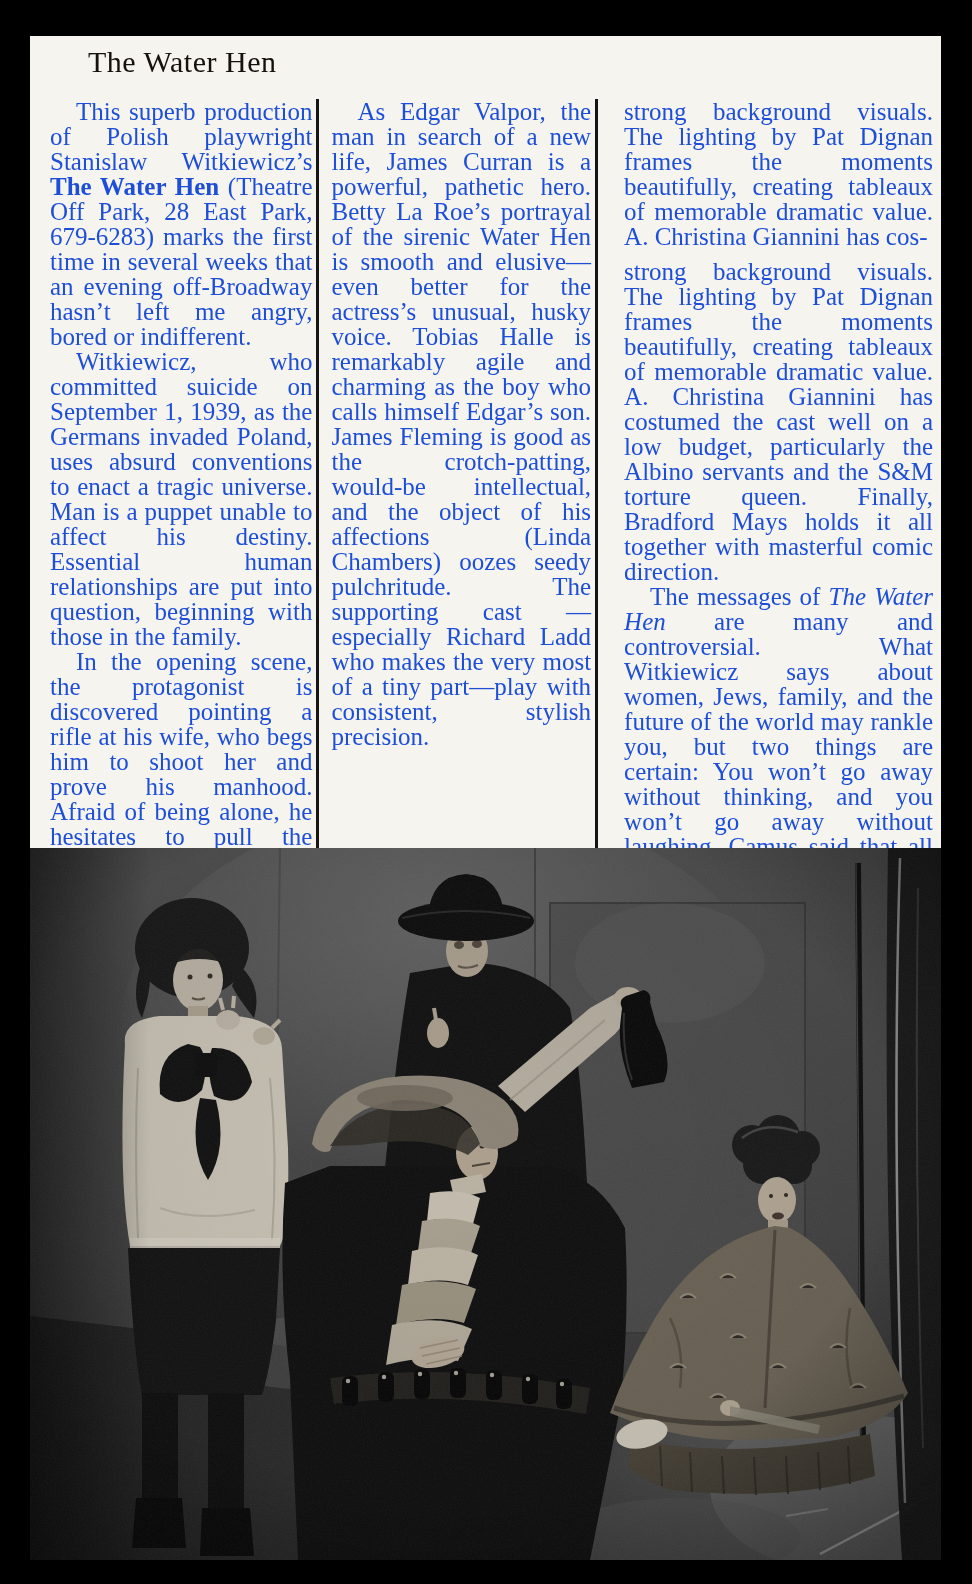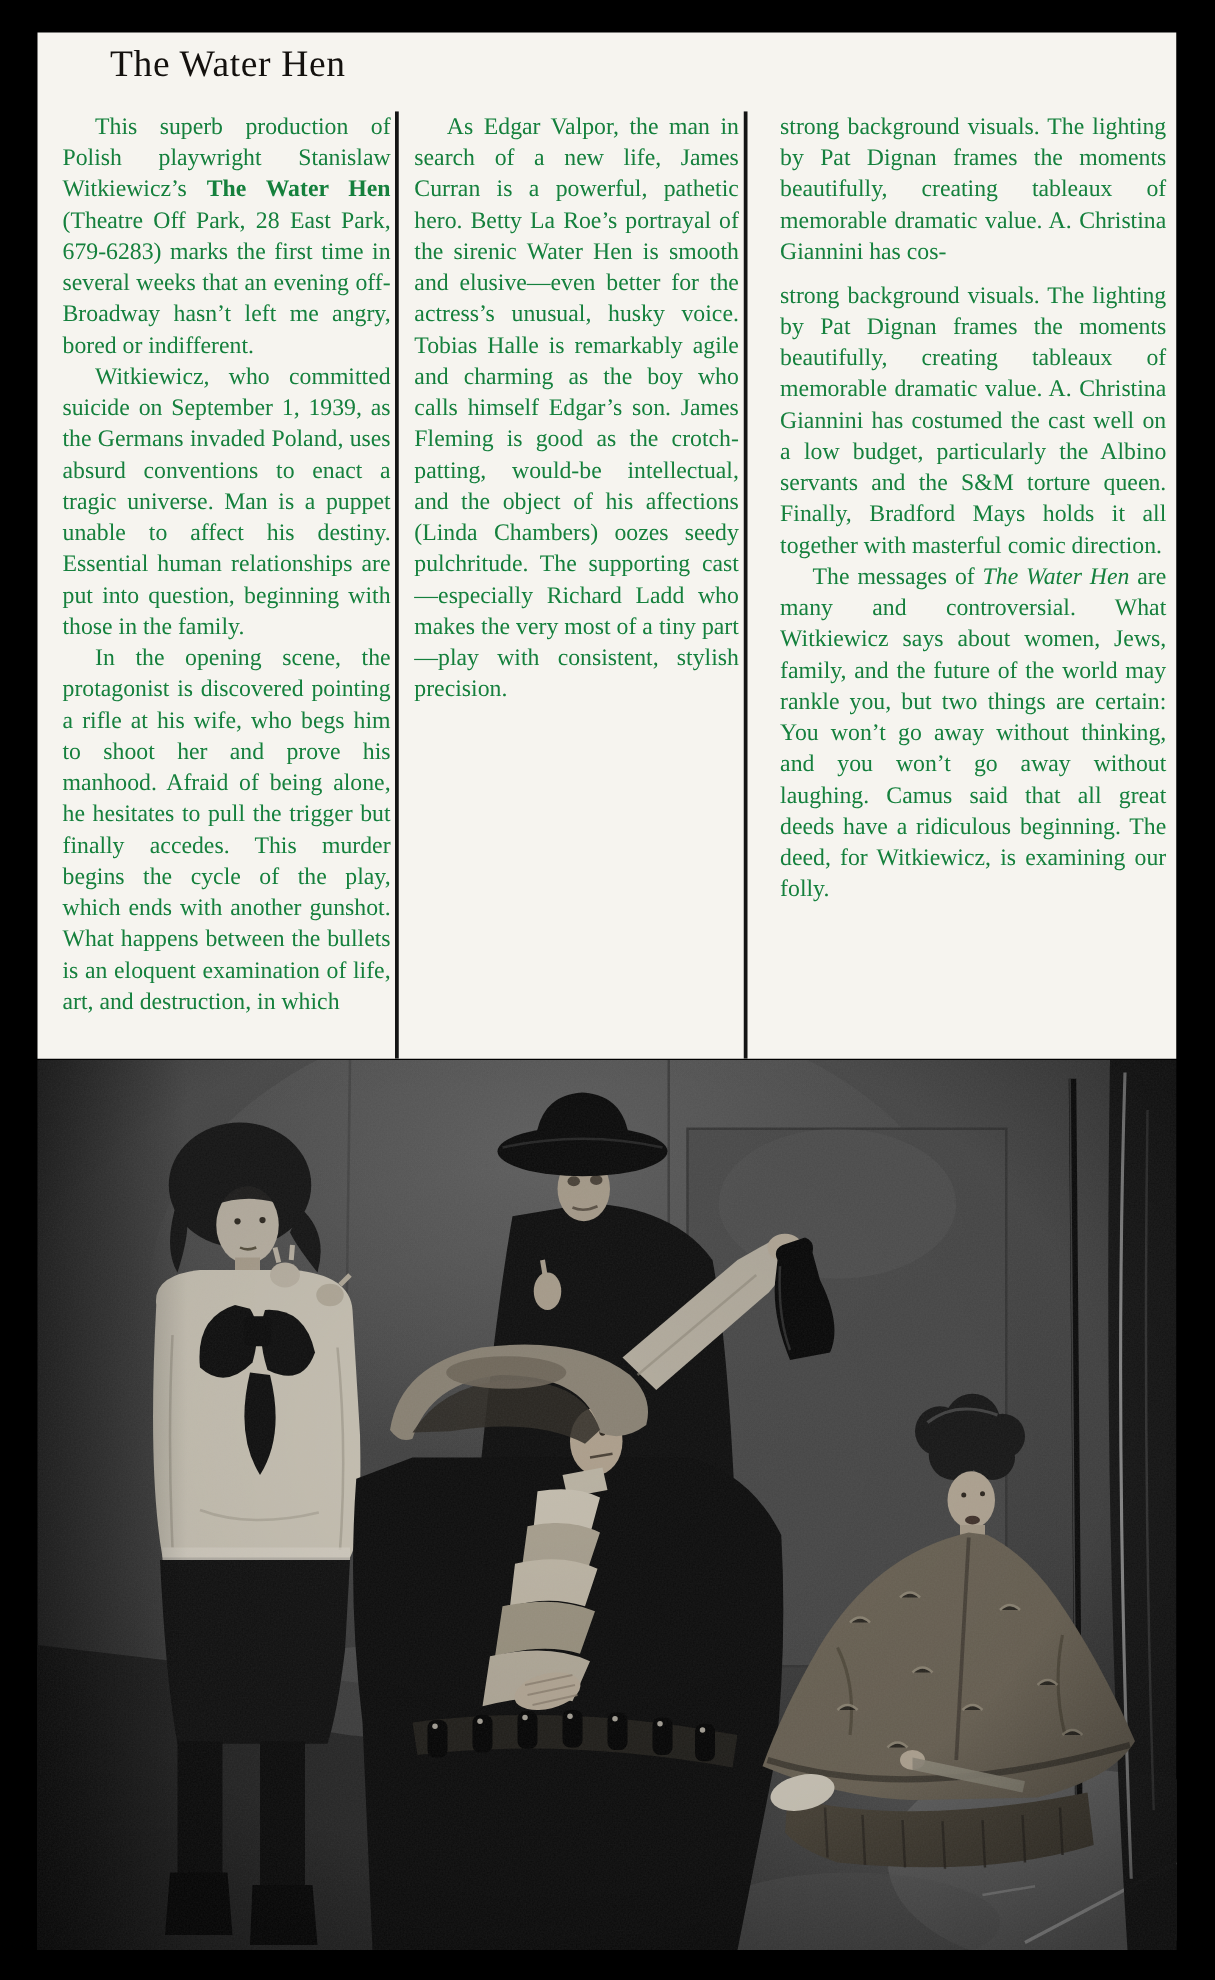--- a/index.html
+++ b/index.html
@@ -2,34 +2,34 @@
 <html><head>
 <meta charset="utf-8">
 <style>
   html,body{margin:0;padding:0;}
   body{
     width:972px;height:1584px;position:relative;overflow:hidden;
     background:#000;
     font-family:"Liberation Serif", serif;
   }
   .page{
-    position:absolute;left:30px;top:26px;width:911px;height:821px;
+    position:absolute;left:30px;top:36px;width:911px;height:821px;
     background:#f6f4ef;
   }
   .title{
     margin:9px 0 0 58px;
     font-size:30px;font-weight:400;letter-spacing:.5px;color:#14110e;
   }
   .cols{
     position:absolute;left:0;top:63px;width:911px;height:758px;
     display:flex;overflow:hidden;
   }
   .col{
-    box-sizing:border-box;color:#15803d;
-    font-size:19px;line-height:25px;text-align:justify;
+    box-sizing:border-box;color:#1d4ed8;
+    font-size:25px;line-height:25px;text-align:justify;
   }
   .col p{margin:0;}
   .col p.indent{text-indent:26px;}
   .col1{width:301px;padding:0 4px 0 20px;}
   .col2{width:290px;padding:0 4px 0 12px;}
   .col3{width:360px;padding:0 8px 0 26px;}
   .rule{width:3px;height:758px;background:#141414;flex:0 0 3px;}
   .gap-above{margin-top:10px !important;}
   .b{font-weight:bold;}
   .i{font-style:italic;}

